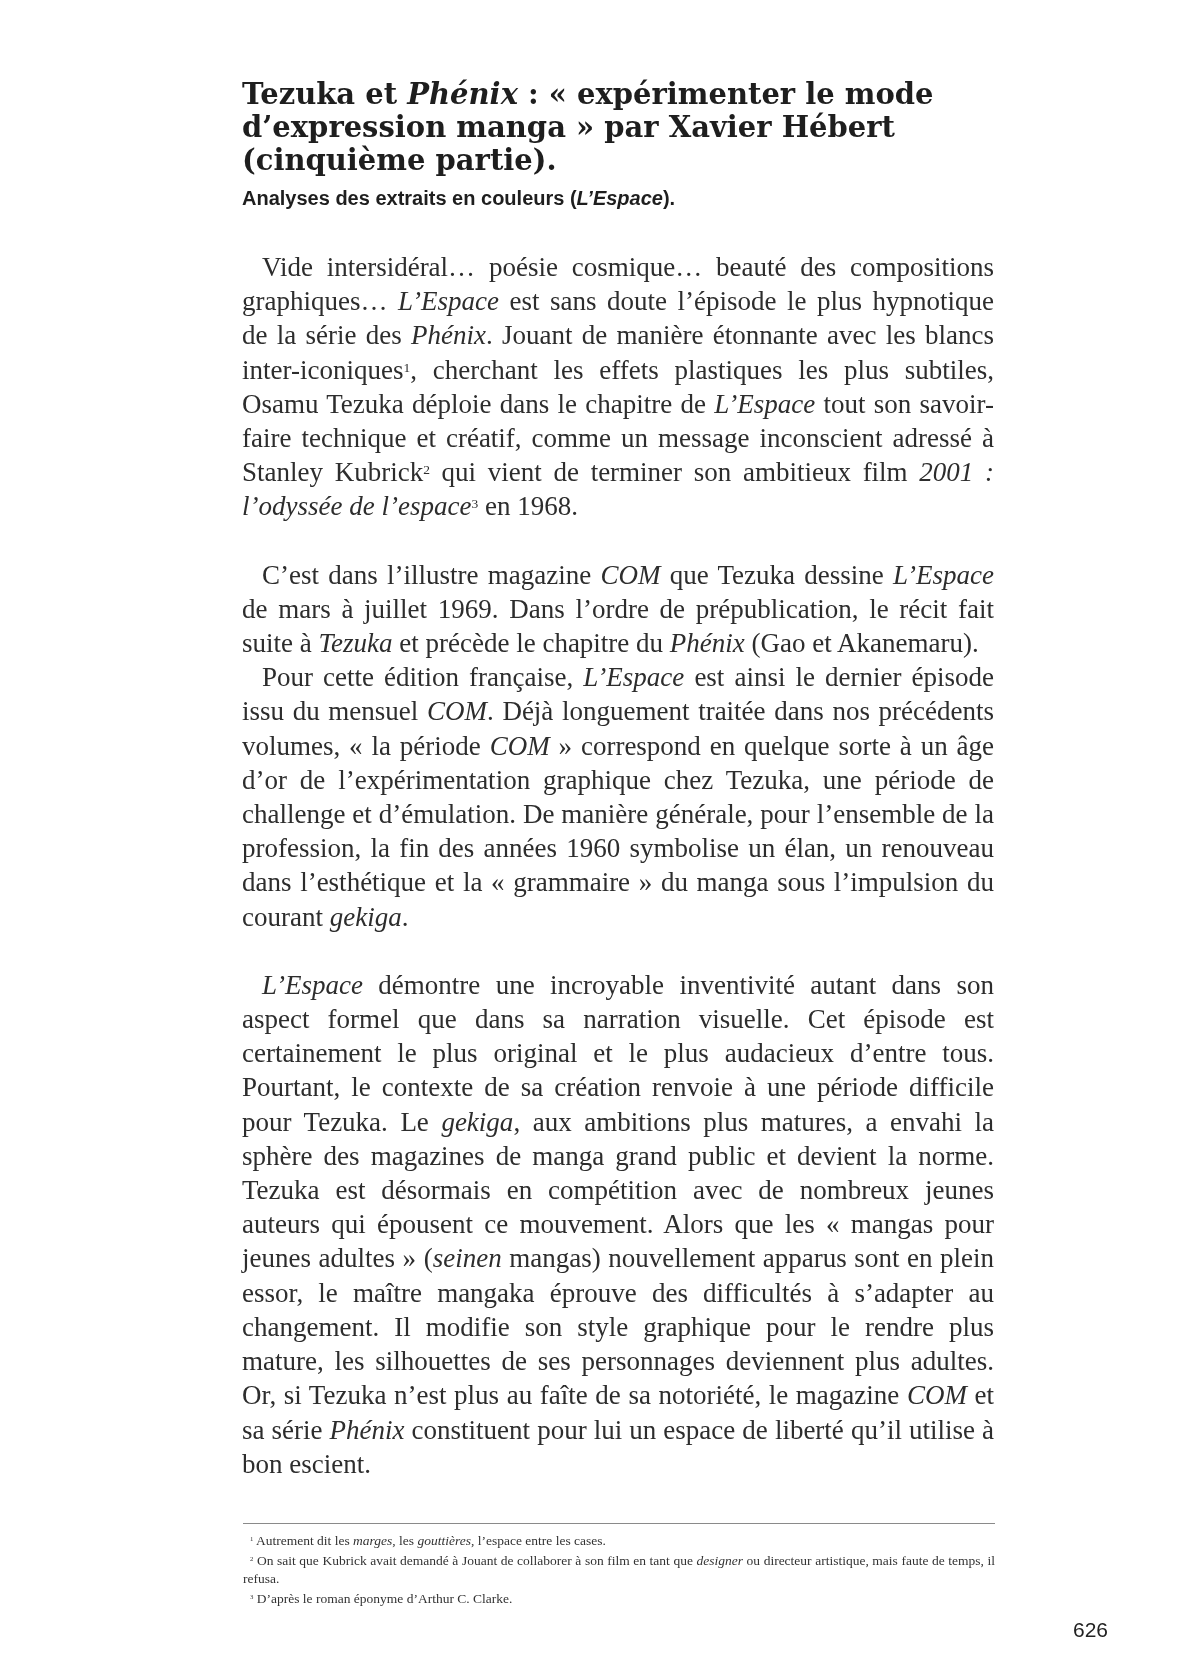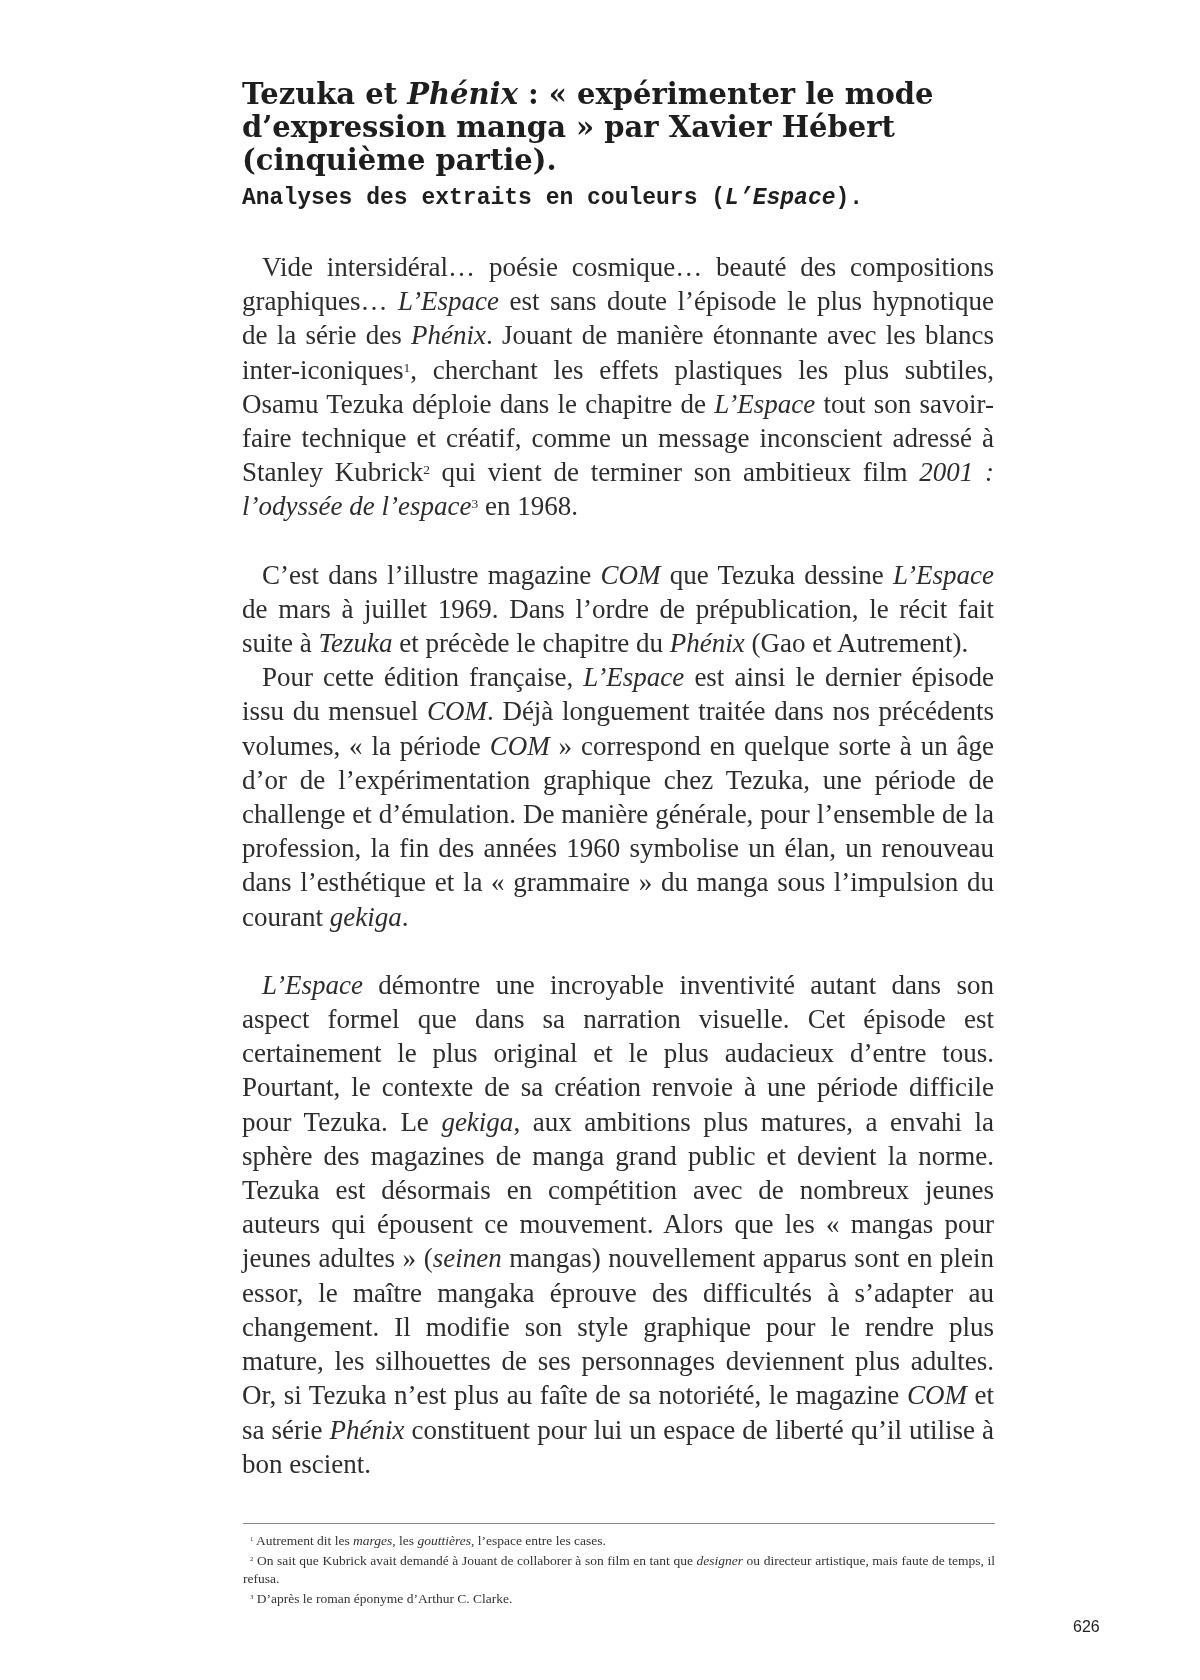--- a/index.html
+++ b/index.html
@@ -5,21 +5,21 @@
   html, body { margin: 0; padding: 0; background: #ffffff; }
   body { width: 1200px; height: 1680px; position: relative; overflow: hidden; color: #2a2a2a; }
   .page { position: absolute; left: 0; top: 0; width: 1200px; height: 1680px; }
   .title {
     position: absolute; left: 242px; top: 78px; width: 760px;
     font-family: "DejaVu Serif", serif; font-weight: bold; font-size: 29px; line-height: 33px;
     color: #1e1e1e; margin: 0;
   }
   .subtitle {
     position: absolute; left: 242px; top: 182px; width: 760px;
-    font-family: Liberation Mono, monospace; font-weight: bold; font-size: 23px; line-height: 33px;
+    font-family: Liberation Sans, sans-serif; font-weight: bold; font-size: 20px; line-height: 33px;
     color: #1e1e1e; margin: 0;
   }
   .body {
     position: absolute; left: 242px; top: 250px; width: 752px;
     font-family: "Liberation Serif", serif; font-size: 27px; line-height: 34.2px;
     color: #2d2d2d; text-align: justify;
   }
   .para { margin: 0; text-indent: 20px; }
   .para.gap { margin-top: 34px; }
   .body sup, .fn sup { font-size: 0.5em; vertical-align: 0.55em; line-height: 0; }
@@ -28,33 +28,33 @@
     border-top: 1.5px solid #8a8a8a;
   }
   .footnotes {
     position: absolute; left: 243px; top: 1532px; width: 752px;
     font-family: "Liberation Serif", serif; font-size: 13.5px; line-height: 18px; color: #333;
     text-align: justify;
   }
   .fn { margin: 0 0 2px 0; text-indent: 7px; }
   .pagenum {
     position: absolute; left: 1073px; top: 1618px;
-    font-family: "Liberation Sans", sans-serif; font-size: 16px; color: #222;
+    font-family: "Liberation Sans", sans-serif; font-size: 21px; color: #222;
   }
 </style>
 </head>
 <body>
 
 <div class="page">
   <h1 class="title"><span>Tezuka et </span><em>Phénix</em><span> : « expérimenter le mode d’expression manga » par Xavier Hébert (cinquième partie).</span></h1>
   <h2 class="subtitle"><span>Analyses des extraits en couleurs (</span><em>L’Espace</em><span>).</span></h2>
 
   <div class="body">
     <p class="para"><span>Vide intersidéral… poésie cosmique… beauté des compositions graphiques… </span><em>L’Espace</em><span> est sans doute l’épisode le plus hypnotique de la série des </span><em>Phénix</em><span>. Jouant de manière étonnante avec les blancs inter-iconiques</span><sup>1</sup><span>, cherchant les effets plastiques les plus subtiles, Osamu Tezuka déploie dans le chapitre de </span><em>L’Espace</em><span> tout son savoir-faire technique et créatif, comme un message inconscient adressé à Stanley Kubrick</span><sup>2</sup><span> qui vient de terminer son ambitieux film </span><em>2001 : l’odyssée de l’espace</em><sup>3</sup><span> en 1968.</span></p>
-    <p class="para gap"><span>C’est dans l’illustre magazine </span><em>COM</em><span> que Tezuka dessine </span><em>L’Espace</em><span> de mars à juillet 1969. Dans l’ordre de prépublication, le récit fait suite à </span><em>Tezuka</em><span> et précède le chapitre du </span><em>Phénix</em><span> (Gao et Autrement).</span></p>
+    <p class="para gap"><span>C’est dans l’illustre magazine </span><em>COM</em><span> que Tezuka dessine </span><em>L’Espace</em><span> de mars à juillet 1969. Dans l’ordre de prépublication, le récit fait suite à </span><em>Tezuka</em><span> et précède le chapitre du </span><em>Phénix</em><span> (Gao et Akanemaru).</span></p>
     <p class="para"><span>Pour cette édition française, </span><em>L’Espace</em><span> est ainsi le dernier épisode issu du mensuel </span><em>COM</em><span>. Déjà longuement traitée dans nos précédents volumes, « la période </span><em>COM</em><span> » correspond en quelque sorte à un âge d’or de l’expérimentation graphique chez Tezuka, une période de challenge et d’émulation. De manière générale, pour l’ensemble de la profession, la fin des années 1960 symbolise un élan, un renouveau dans l’esthétique et la « grammaire » du manga sous l’impulsion du courant </span><em>gekiga</em><span>.</span></p>
     <p class="para gap"><em>L’Espace</em><span> démontre une incroyable inventivité autant dans son aspect formel que dans sa narration visuelle. Cet épisode est certainement le plus original et le plus audacieux d’entre tous. Pourtant, le contexte de sa création renvoie à une période difficile pour Tezuka. Le </span><em>gekiga</em><span>, aux ambitions plus matures, a envahi la sphère des magazines de manga grand public et devient la norme. Tezuka est désormais en compétition avec de nombreux jeunes auteurs qui épousent ce mouvement. Alors que les « mangas pour jeunes adultes » (</span><em>seinen</em><span> mangas) nouvellement apparus sont en plein essor, le maître mangaka éprouve des difficultés à s’adapter au changement. Il modifie son style graphique pour le rendre plus mature, les silhouettes de ses personnages deviennent plus adultes. Or, si Tezuka n’est plus au faîte de sa notoriété, le magazine </span><em>COM</em><span> et sa série </span><em>Phénix</em><span> constituent pour lui un espace de liberté qu’il utilise à bon escient.</span></p>
   </div>
 
   <div class="rule"></div>
 
   <div class="footnotes">
     <p class="fn"><sup>1</sup><span> Autrement dit les </span><em>marges</em><span>, les </span><em>gouttières</em><span>, l’espace entre les cases.</span></p>
     <p class="fn"><sup>2</sup><span> On sait que Kubrick avait demandé à Jouant de collaborer à son film en tant que </span><em>designer</em><span> ou directeur artistique, mais faute de temps, il refusa.</span></p>
     <p class="fn"><sup>3</sup><span> D’après le roman éponyme d’Arthur C. Clarke.</span></p>

